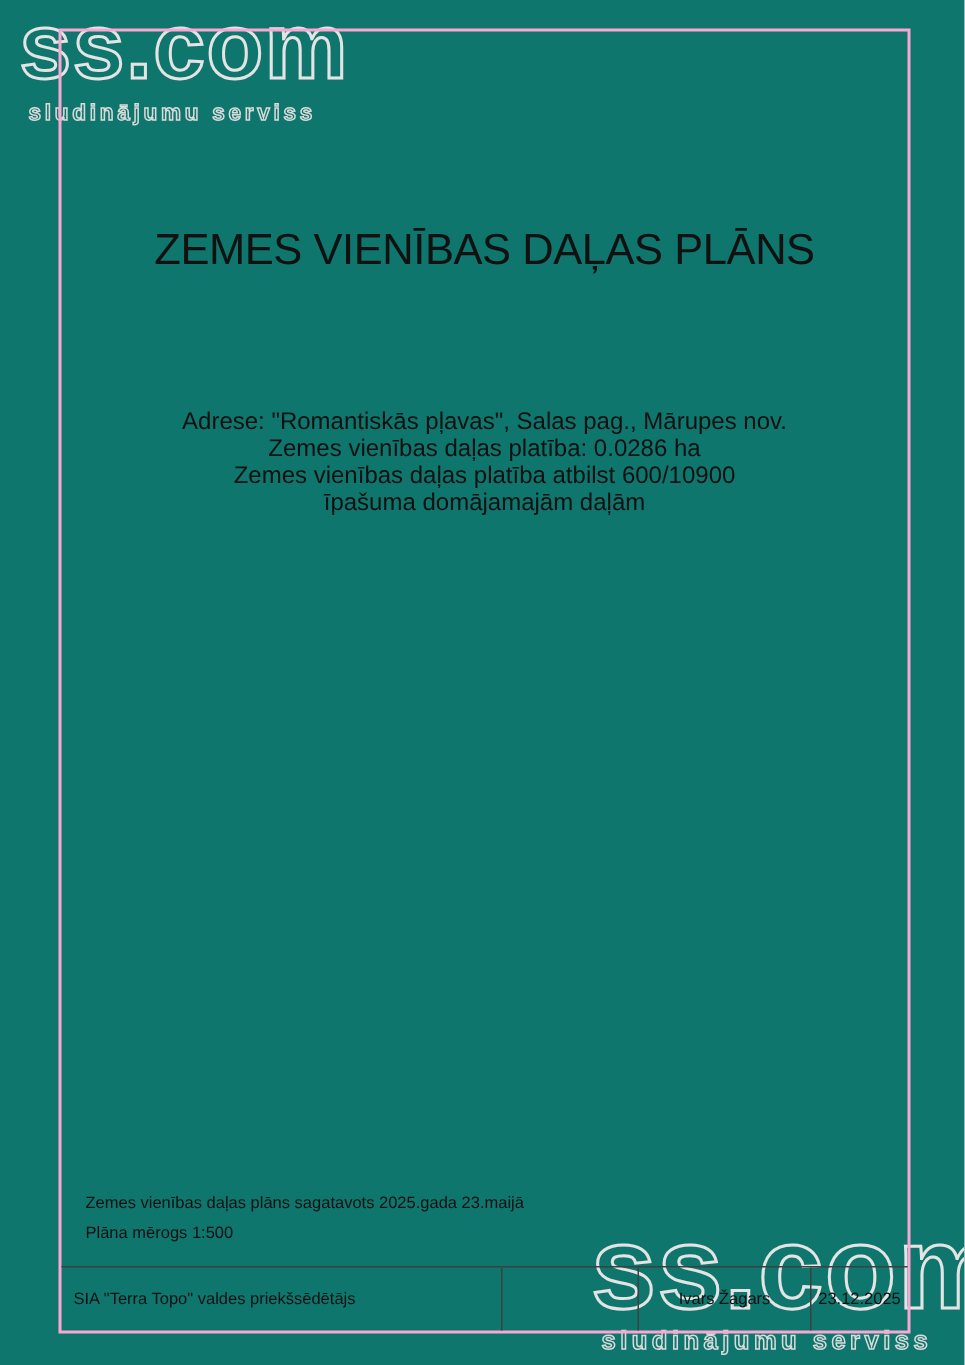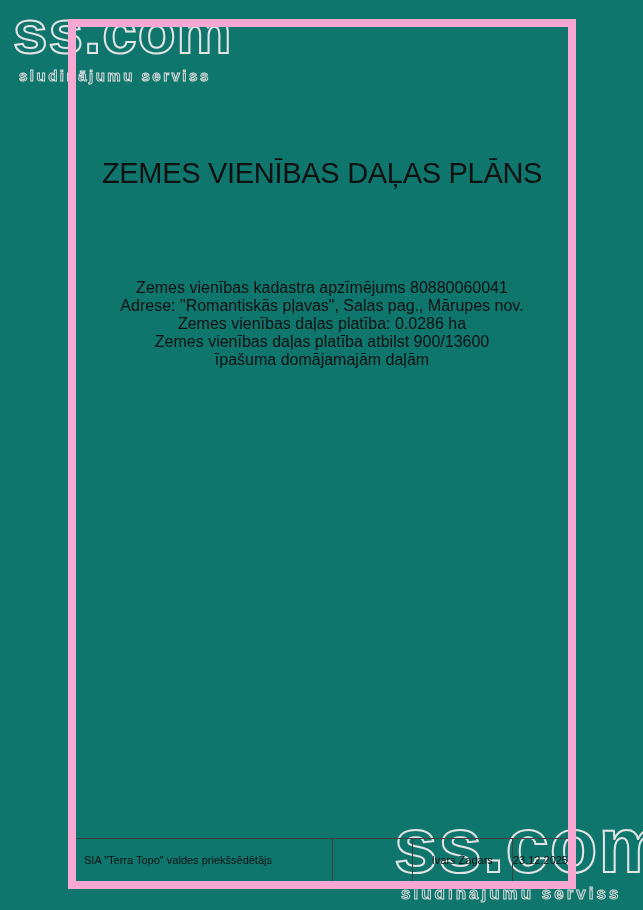--- a/index.html
+++ b/index.html
@@ -34,25 +34,25 @@
   .wm-top .wm-brand { font-size: 62px; line-height: 62px; letter-spacing: 1px; }
   .wm-top .wm-tagline { font-size: 15px; line-height: 15px; letter-spacing: 2.5px; margin-top: 5px; margin-left: 6px; }
 
   .wm-bottom { left: 394px; top: 806px; }
   .wm-bottom .wm-brand { font-size: 78px; line-height: 78px; letter-spacing: 1px; }
   .wm-bottom .wm-tagline { font-size: 17px; line-height: 17px; letter-spacing: 3px; margin-top: 1px; margin-left: 7px; }
 
   
   .page {
     position: absolute;
-    left: 68px;
+    left: 39px;
     top: 19px;
-    width: 508px;
+    width: 568px;
     height: 870px;
-    border: 8px solid #f9a8d4;
+    border: 2px solid #f9a8d4;
     box-sizing: border-box;
     z-index: 2;
     background: transparent;
   }
 
   .title {
     position: absolute;
     top: 129px;
     left: 0;
     width: 100%;
@@ -118,27 +118,30 @@
   <div class="wm wm-bottom">
     <div class="wm-brand">ss.com</div>
     <div class="wm-tagline">sludinājumu serviss</div>
   </div>
 
   <div class="page">
 
     <h1 class="title">ZEMES VIENĪBAS DAĻAS PLĀNS</h1>
 
     <div class="details">
-      <p class="d1">Zemes vienības kadastra apzīmējums 80880060041</p>
       <p class="d2">Adrese: "Romantiskās pļavas", Salas pag., Mārupes nov.</p>
       <p class="d4">Zemes vienības daļas platība: 0.0286 ha</p>
-      <p class="d5">Zemes vienības daļas platība atbilst 900/13600</p>
+      <p class="d5">Zemes vienības daļas platība atbilst 600/10900</p>
       <p class="d6">īpašuma domājamajām daļām</p>
     </div>
 
+    <div class="notes">
+      <p>Zemes vienības daļas plāns sagatavots 2025.gada 23.maijā</p>
+      <p>Plāna mērogs 1:500</p>
+    </div>
 
     <div class="footer">
       <div class="cell c1">SIA "Terra Topo" valdes priekšsēdētājs</div>
       <div class="cell c2"></div>
       <div class="cell c3">Ivars Žagars</div>
       <div class="cell c4">23.12.2025</div>
     </div>
 
   </div>
 

